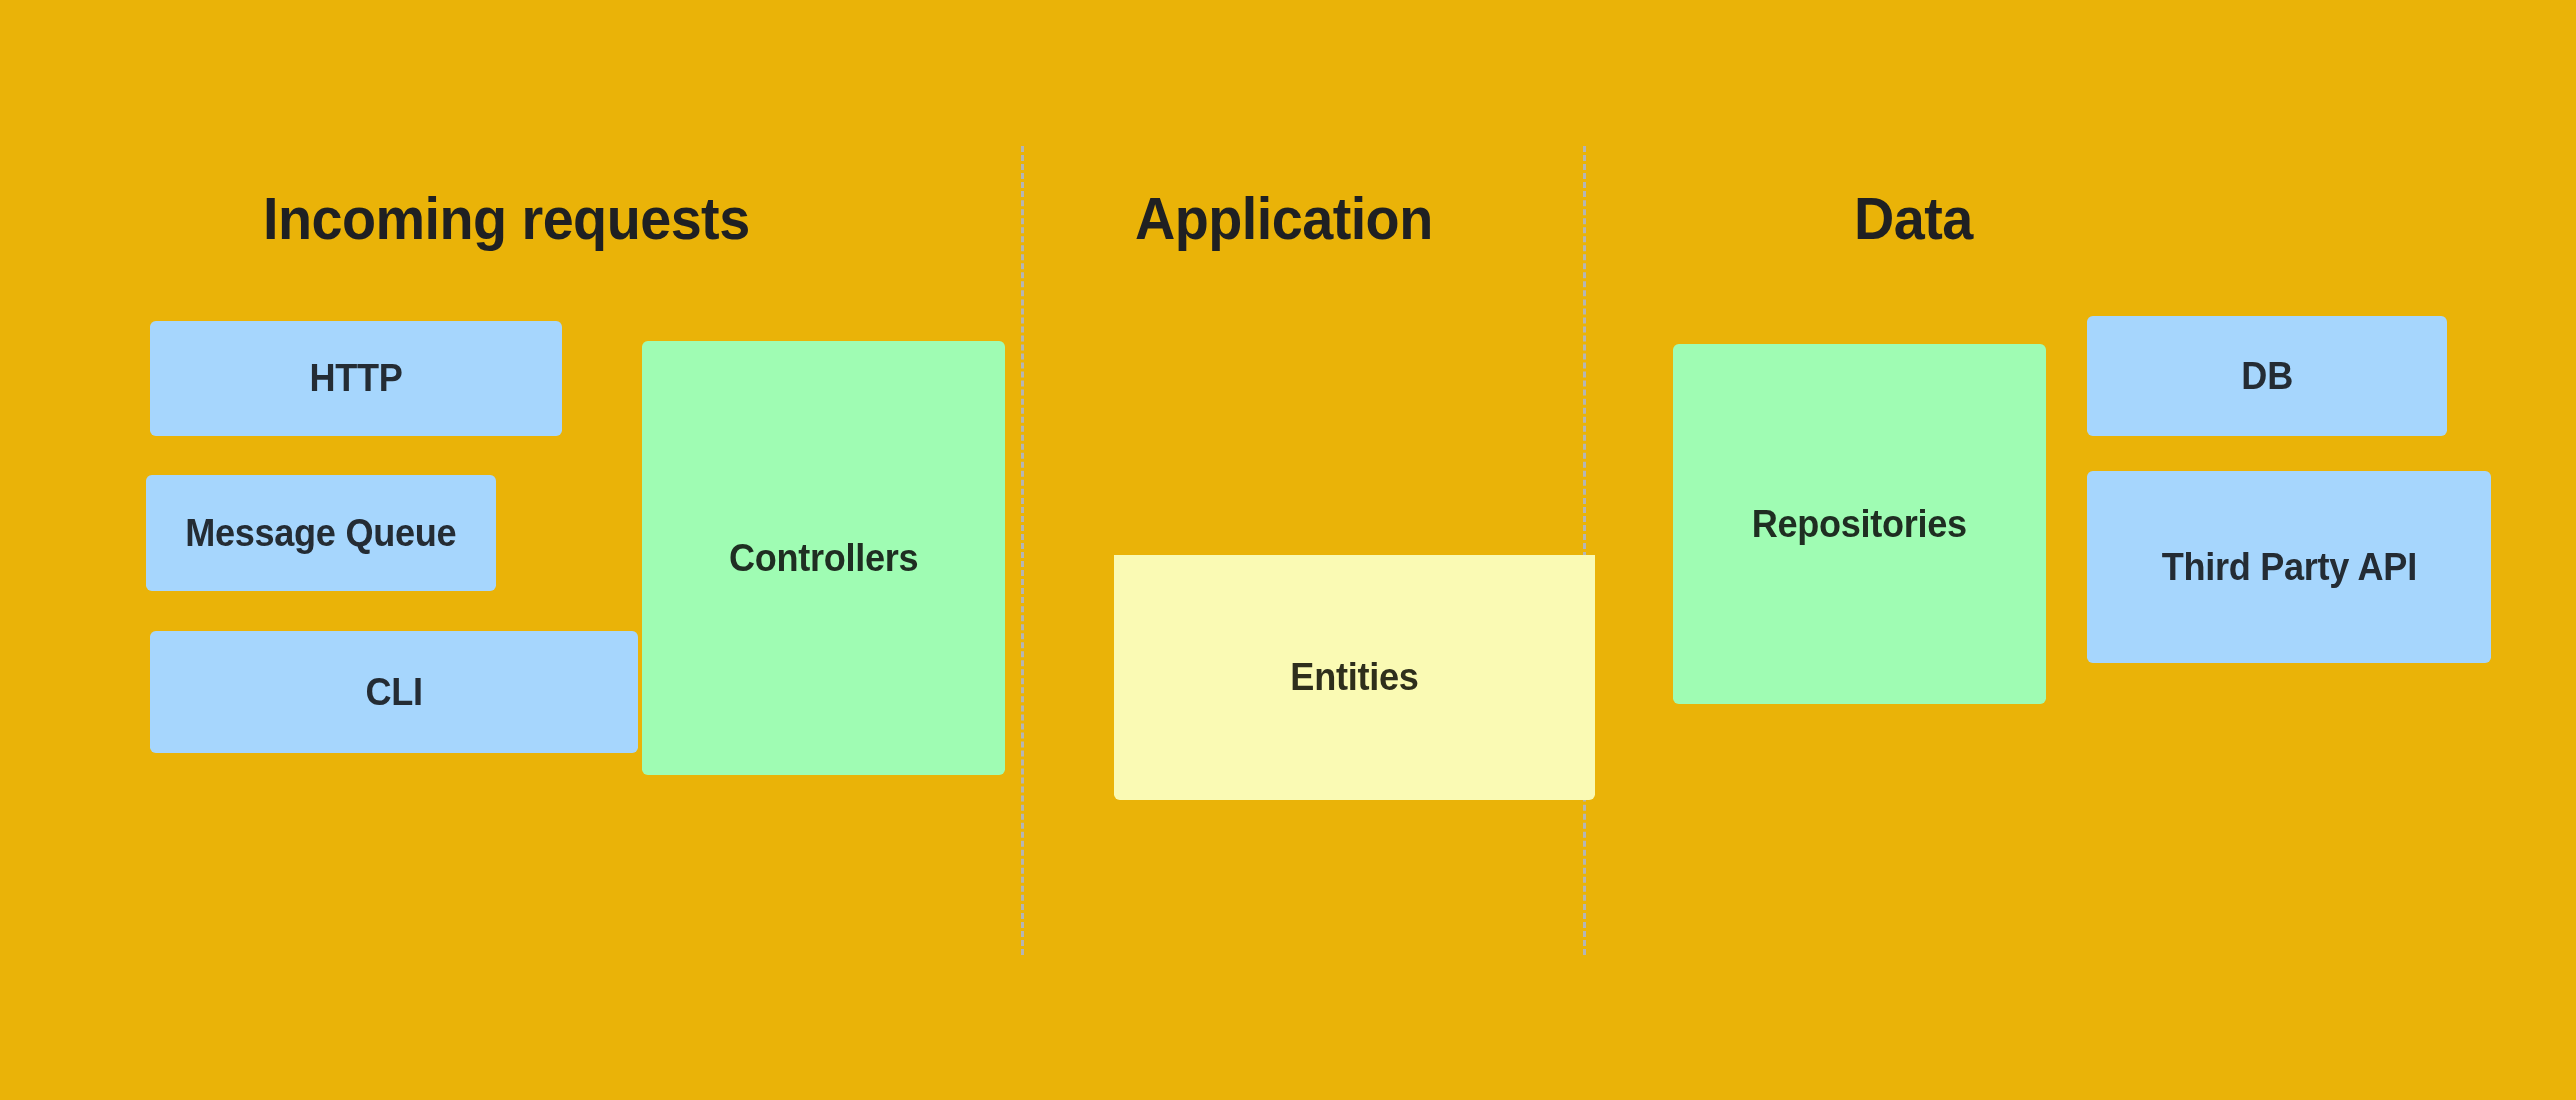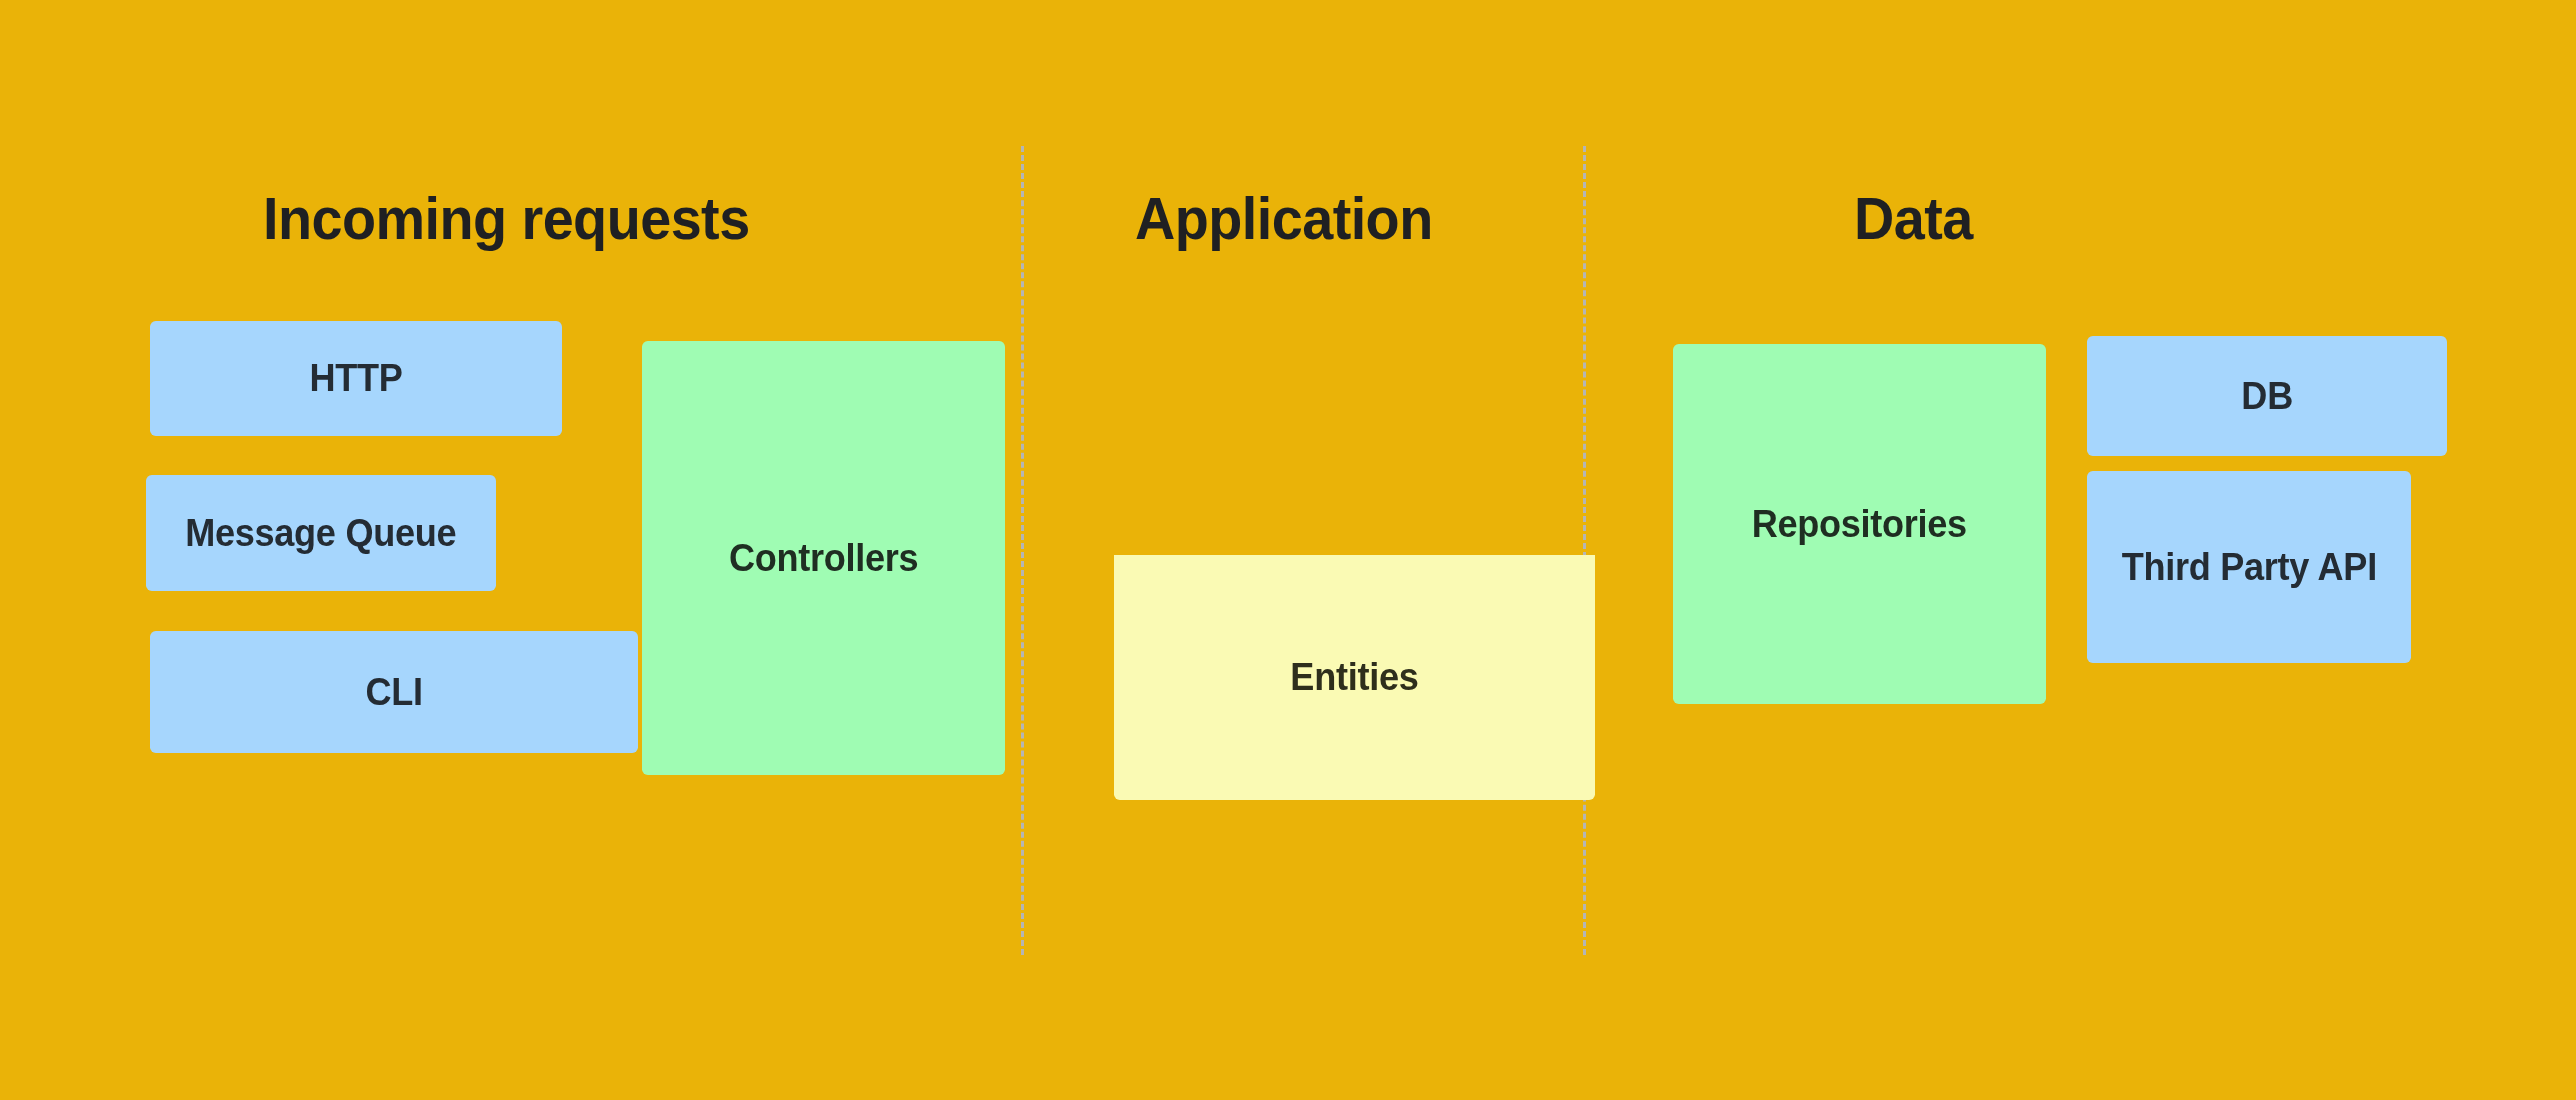--- a/index.html
+++ b/index.html
@@ -106,26 +106,26 @@
   }
   #node-entities .node-label { font-size: 38px; }
 
   
   #node-repositories {
     left: 1673px; top: 324px; width: 373px; height: 360px;
   }
   #node-repositories .node-label { font-size: 38px; }
 
   #node-db {
-    left: 2087px; top: 336px; width: 360px; height: 120px;
+    left: 2087px; top: 316px; width: 360px; height: 120px;
   }
   #node-db .node-label { font-size: 38px; }
 
   #node-third-party-api {
-    left: 2087px; top: 471px; width: 324px; height: 192px;
+    left: 2087px; top: 471px; width: 404px; height: 192px;
     padding: 0 17px;
   }
   #node-third-party-api .node-label { font-size: 38px; }
 </style>
 </head>
 <body>
 
 <div id="stage">
 
   <div class="section-title" id="title-incoming">Incoming requests</div>

